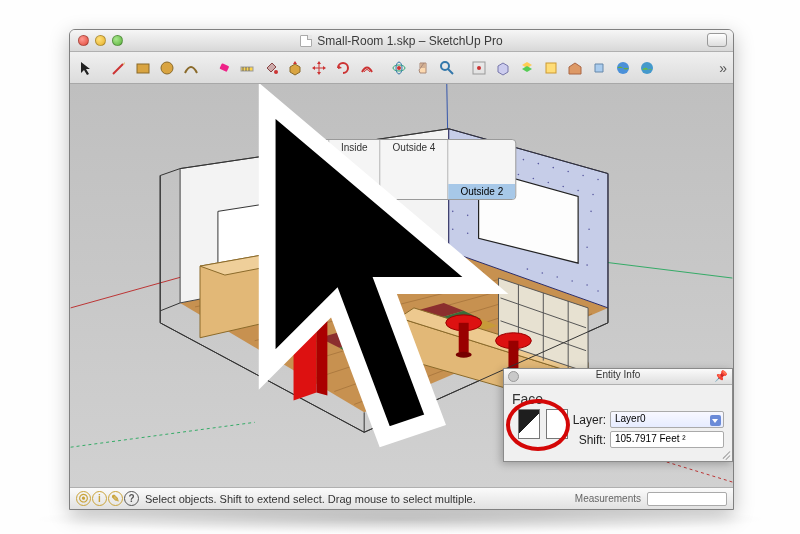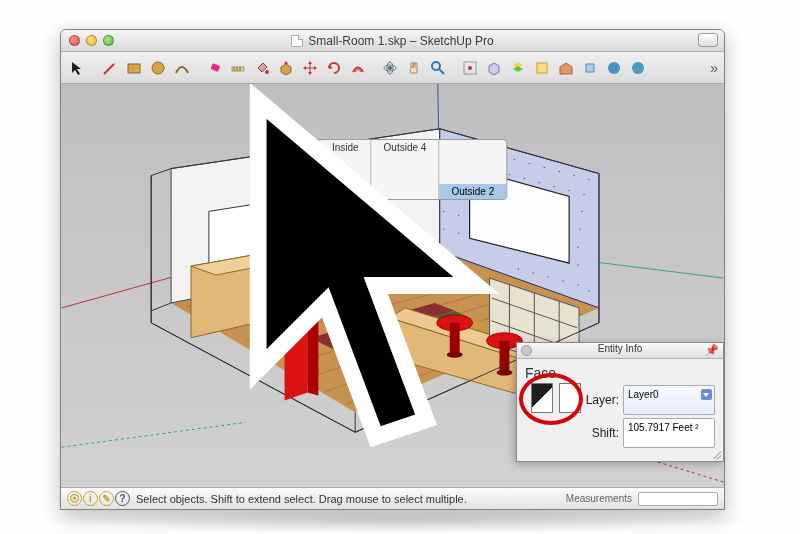--- a/index.html
+++ b/index.html
@@ -6,21 +6,21 @@
   body {
     width: 800px; height: 534px;
     background: #fefefe;
     font-family: "Lucida Grande", Helvetica, Arial, sans-serif;
     font-size: 11px;
     overflow: hidden;
     position: relative;
   }
   .mac-window {
     position: absolute;
-    left: 60px; top: 29px;
+    left: 69px; top: 29px;
     width: 665px; height: 481px;
     background: #e8e8e8;
     border: 1px solid #808080;
     border-radius: 6px 6px 0 0;
     box-shadow: 0 6px 20px rgba(0,0,0,0.25);
     overflow: hidden;
   }
   .titlebar {
     height: 22px;
     background: linear-gradient(#f6f6f6, #d8d8d8);
@@ -93,38 +93,38 @@
   .sb-icon.info { border-color:#caa43b; color:#caa43b;}
   .sb-icon.lock { border-color:#caa43b; color:#caa43b;}
   .sb-icon.help { border-color:#555; color:#555;}
   .sb-meas { margin-left:auto; display:flex; align-items:center; gap:6px; }
   .sb-meas-label { color:#666; font-size:10px;}
   .sb-meas-input { width:80px; height:14px; background:#fff; border:1px solid #aaa; border-radius:2px; font-size:10px; padding:0 3px;}
 
   
   .entity-panel {
     position:absolute; right:0px; bottom:25px;
-    width:208px;
+    width:230px;
     background:#f0f0f0;
     border:1px solid #8a8a8a;
     box-shadow: -2px 2px 8px rgba(0,0,0,0.25);
   }
   .entity-title {
     height:16px; background:linear-gradient(#fafafa,#dedede);
     border-bottom:1px solid #b0b0b0;
     text-align:center; font-size:10px; color:#333;
     position:relative;
   }
   .entity-title .panel-close { position:absolute; left:4px; top:2px; width:11px; height:11px; border-radius:50%; background:#c9c9c9; border:1px solid #999;}
   .entity-title .panel-tack { position:absolute; right:4px; top:1px; font-size:11px; color:#333;}
   .entity-body { padding:6px 8px 10px; position:relative; }
   .entity-subtype { font-size:14px; color:#333; margin-bottom:4px; }
   .entity-row { display:flex; align-items:center; gap:4px; margin:3px 0; margin-left:60px; }
   .entity-row .lbl { width:34px; font-size:12px; color:#222; text-align:right;}
-  .entity-row .val { flex:1; height:17px; background:#fff; border:1px solid #aaa; border-radius:2px; font-size:10px; padding:14px 4px; display:flex; align-items:flex-end; white-space: nowrap; overflow: hidden;}
+  .entity-row .val { flex:1; height:17px; background:#fff; border:1px solid #aaa; border-radius:2px; font-size:10px; padding:1px 4px; display:flex; align-items:flex-start; white-space: nowrap; overflow: hidden;}
   .entity-row .sel { background:linear-gradient(#f8f8ff,#e6ecff); position:relative;}
   .entity-row .sel::after{content:"";position:absolute;right:2px;top:3px;width:11px;height:11px;background:#6b8bd8;border-radius:2px;}
   .entity-row .sel::before{content:"";position:absolute;right:5px;top:7px;border-left:3px solid transparent;border-right:3px solid transparent;border-top:4px solid #fff;z-index:1;}
   .entity-swatches {
     position:absolute; left:14px; top:24px;
     display:flex; gap:6px;
   }
   .swatch { width:22px; height:30px; border:1px solid #777; background:#fff; }
   .swatch.front { background: linear-gradient(135deg,#1e1e1e 49.5%, #ffffff 50%); }
   .red-circle {

